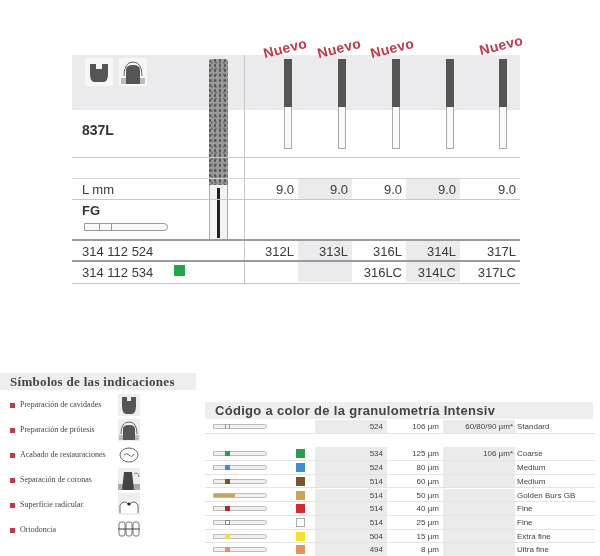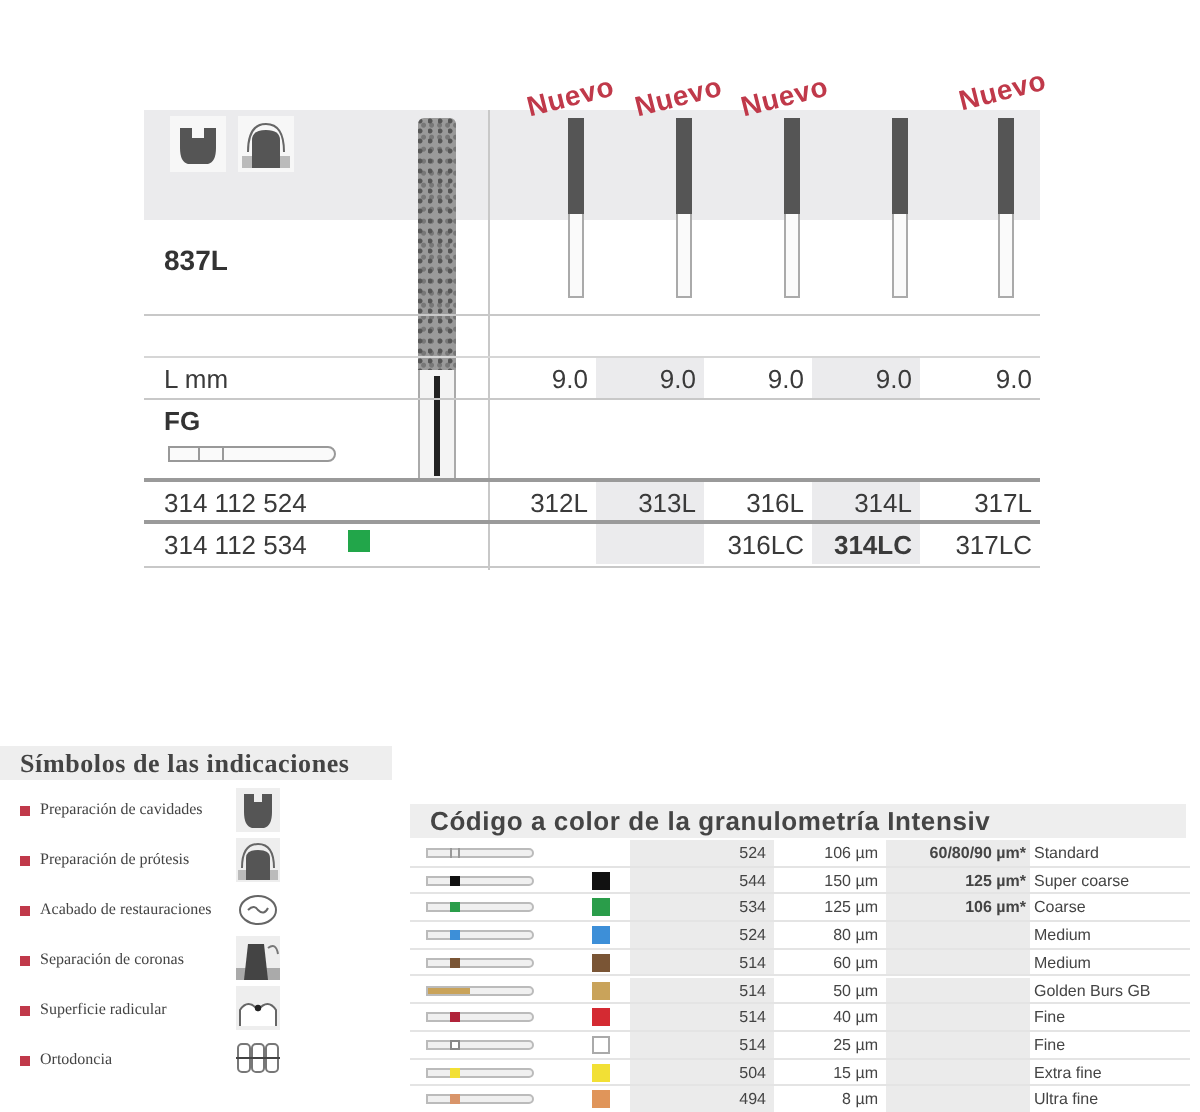--- a/index.html
+++ b/index.html
@@ -52,21 +52,21 @@
   
   .cc { position: absolute; left: 205px; top: 368px; width: 390px; height: 186px; margin-top: 31px; }
   .cc-title-bg { position: absolute; left: 0; top: 3px; width: 388px; height: 17px; background: #eeeeee; }
   .cc-title { position: absolute; left: 10px; top: 4px; font-size: 13px; font-weight: bold; color: #444; letter-spacing: 0.3px; }
   .cc-row { position: absolute; left: 0; width: 390px; height: 13.7px; border-bottom: 1px solid #e4e4e4; font-size: 8px; color: #444; }
   .cc-row .mini-bur { position: absolute; left: 8px; top: 4px; width: 54px; height: 5px; border: 1px solid #bbb; border-radius: 0 3px 3px 0; background: #f0f0f0; }
   .cc-row .mini-ring { position: absolute; left: 11px; top: -1px; width: 5px; height: 5px; }
   .cc-row .swatch { position: absolute; left: 91px; top: 2px; width: 9px; height: 9px; }
   .cc-row .c1 { position: absolute; left: 110px; width: 72px; height: 100%; background: #ebebeb; text-align: right; padding-right: 4px; padding-top: 2px; }
   .cc-row .c2 { position: absolute; left: 182px; width: 56px; text-align: right; padding-right: 4px; padding-top: 2px; }
-  .cc-row .c3 { position: absolute; left: 238px; width: 72px; height: 100%; background: #ebebeb; text-align: right; padding-right: 2px; padding-top: 2px; font-weight: bold; }
+  .cc-row .c3 { position: absolute; left: 238px; width: 72px; height: 100%; background: #ebebeb; text-align: right; padding-right: 2px; padding-top: 2px; }
   .cc-row .c4 { position: absolute; left: 312px; padding-top: 2px; }
 </style>
 </head>
 <body>
 
 <div class="product">
   <div class="hdr-band"></div>
 
   <div class="indic-icon" style="left:13px;">
     <svg width="28" height="28" viewBox="0 0 28 28">
@@ -139,21 +139,21 @@
     <span class="cell shade" style="left:334px; width:54px;">314L</span>
     <span class="cell" style="left:388px; width:60px;">317L</span>
   </div>
   <div class="line-thick" style="top:260px;"></div>
 
   <div class="row" style="top:262px; height:20px;">
     <span class="lbl">314 112 534</span>
     <span class="cell" style="left:172px; width:54px;"></span>
     <span class="cell shade" style="left:226px; width:54px;"></span>
     <span class="cell" style="left:280px; width:54px;">316LC</span>
-    <span class="cell shade" style="left:334px; width:54px;font-weight:bold;">314LC</span>
+    <span class="cell shade" style="left:334px; width:54px;">314LC</span>
     <span class="cell" style="left:388px; width:60px;">317LC</span>
   </div>
   <div class="green-sq"></div>
   <div class="line-thin" style="top:283px;"></div>
 </div>
 
 <div class="sym">
   <div class="sym-title-bg"></div>
   <div class="sym-title">Símbolos de las indicaciones</div>
 
@@ -214,30 +214,20 @@
   <div class="cc-title">Código a color de la granulometría Intensiv</div>
 
   <div class="cc-row" style="top:21px;">
     <div class="mini-bur">
         <span class="mini-ring" style="border-left:1px solid #999; border-right:1px solid #999;"></span>
       </div>
     <span class="c1">524</span>
     <span class="c2">106 µm</span>
     <span class="c3">60/80/90 µm*</span>
     <span class="c4">Standard</span>
-  </div>
-  <div class="cc-row" style="top:34.7px;">
-    <div class="mini-bur">
-        <span class="mini-ring" style="background:#111;"></span>
-      </div>
-    <span class="swatch" style="background:#111;"></span>
-    <span class="c1">544</span>
-    <span class="c2">150 µm</span>
-    <span class="c3">125 µm*</span>
-    <span class="c4">Super coarse</span>
   </div>
   <div class="cc-row" style="top:48.4px;">
     <div class="mini-bur">
         <span class="mini-ring" style="background:#2a9d4a;"></span>
       </div>
     <span class="swatch" style="background:#2a9d4a;"></span>
     <span class="c1">534</span>
     <span class="c2">125 µm</span>
     <span class="c3">106 µm*</span>
     <span class="c4">Coarse</span>

